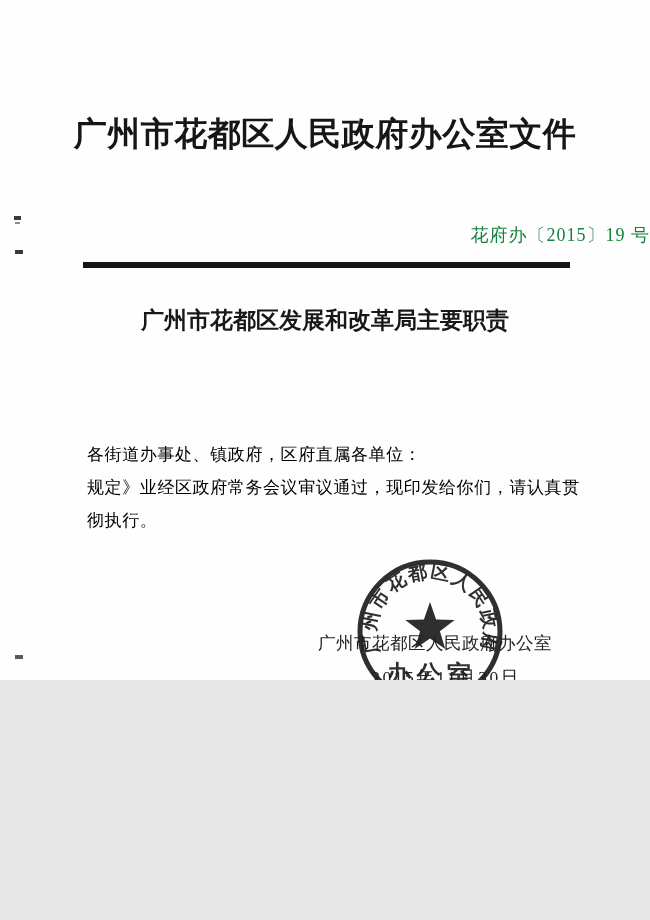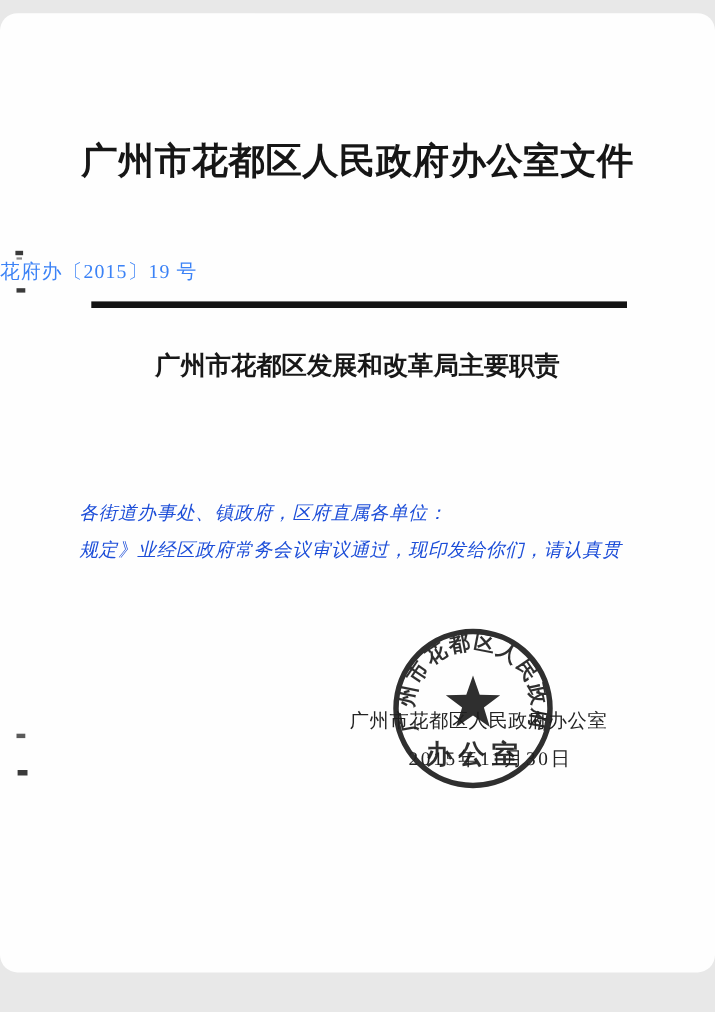--- a/index.html
+++ b/index.html
@@ -4,49 +4,48 @@
 <style>
   html, body {
     margin: 0;
     padding: 0;
     background: #e8e8e8;
     font-family: "Liberation Serif", "DejaVu Serif", serif;
   }
   .page {
     position: relative;
     width: 650px;
-    height: 872px;
-    margin: 12px auto;
+    height: 680px;
+    margin: 0 auto;
     background: #fefefe;
     overflow: hidden;
     color: #1f1f1f;
-    border-radius: 16px;
   }
   .header-title {
     position: absolute;
     top: 112px;
     left: 0;
     width: 100%;
     text-align: center;
     font-size: 33px;
     font-weight: 700;
     letter-spacing: 0.5px;
     color: #161616;
     margin: 0;
     white-space: nowrap;
   }
   .doc-number {
     position: absolute;
     top: 223px;
     left: 0;
     width: 100%;
-    text-align: left;
+    text-align: right;
     font-size: 18px;
     letter-spacing: 1px;
-    color: #3b82f6;
+    color: #15803d;
     white-space: nowrap;
   }
   .header-rule {
     position: absolute;
     top: 262px;
     left: 83px;
     width: 487px;
     height: 6px;
     background: #141414;
   }
@@ -58,27 +57,26 @@
     text-align: center;
     font-size: 23px;
     font-weight: 700;
     line-height: 36.5px;
     color: #181818;
   }
   .subject .subject-line { white-space: nowrap; }
   .body-text {
     position: absolute;
     top: 438px;
-    left: 72px;
+    left: 87px;
     width: 500px;
     font-size: 17px;
     letter-spacing: 0.6px;
     line-height: 33px;
-    color: #1d4ed8;
-    font-style: italic;
+    color: #000000;
   }
   .body-text .body-line { white-space: nowrap; }
   .body-text .indent { text-indent: 2.2em; }
   .signature-block {
     position: absolute;
     top: 631px;
     left: 318px;
     width: 232px;
     text-align: center;
     font-size: 17.5px;
@@ -123,20 +121,21 @@
 
   <div class="header-rule"></div>
 
   <div class="subject">
     <div class="subject-line">广州市花都区发展和改革局主要职责</div>
   </div>
 
   <div class="body-text">
     <div class="body-line">各街道办事处、镇政府，区府直属各单位：</div>
     <div class="body-line">规定》业经区政府常务会议审议通过，现印发给你们，请认真贯</div>
+    <div class="body-line">彻执行。</div>
   </div>
 
   <div class="signature-block">
     <div class="signature-org">广州市花都区人民政府办公室</div>
     <div class="signature-date">2015年11月30日</div>
   </div>
 
   <svg class="seal" viewBox="0 0 148 148" xmlns="http://www.w3.org/2000/svg">
     <circle cx="74" cy="74" r="70" fill="none" stroke="#1e1e1e" stroke-width="5"></circle>
     <defs>

